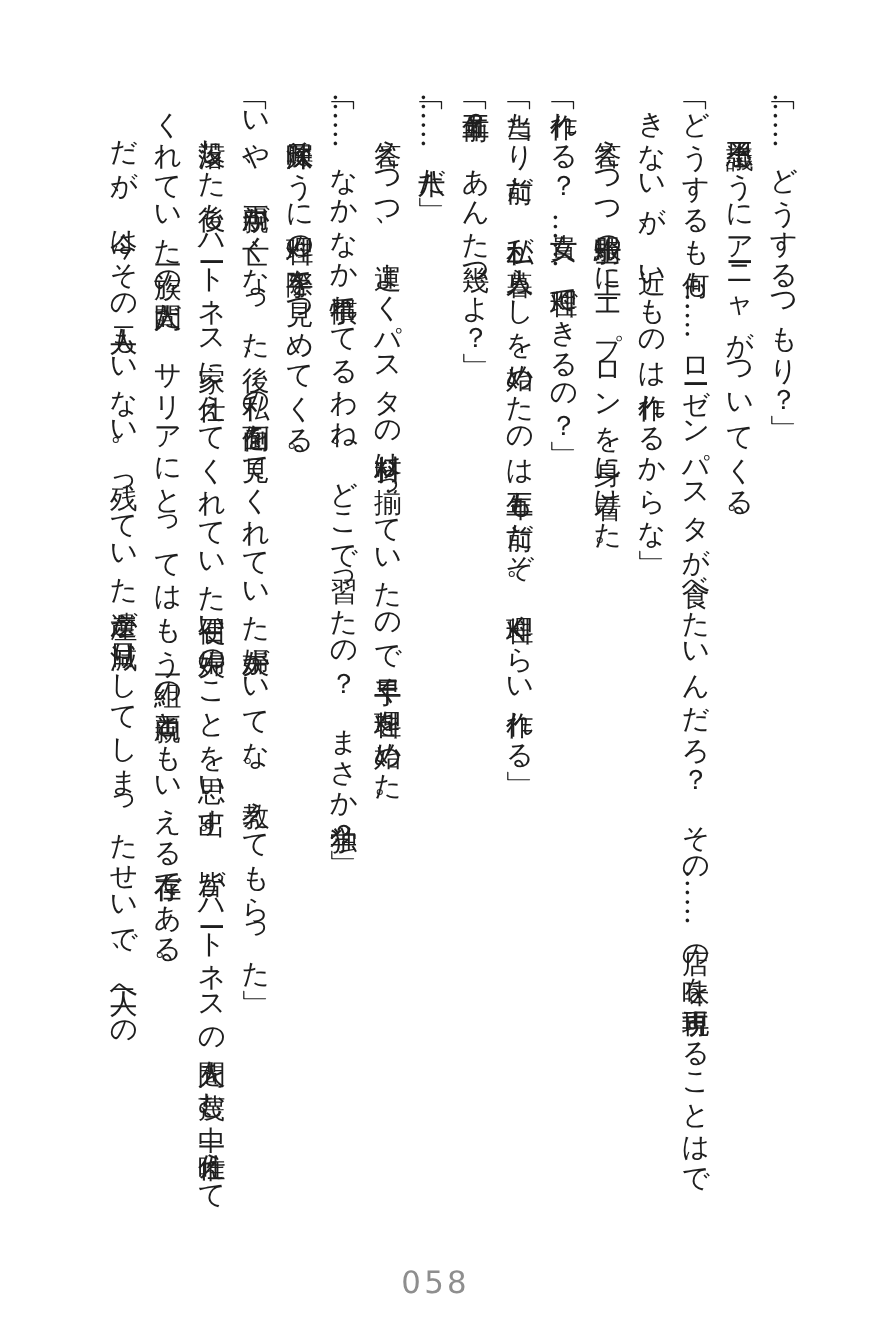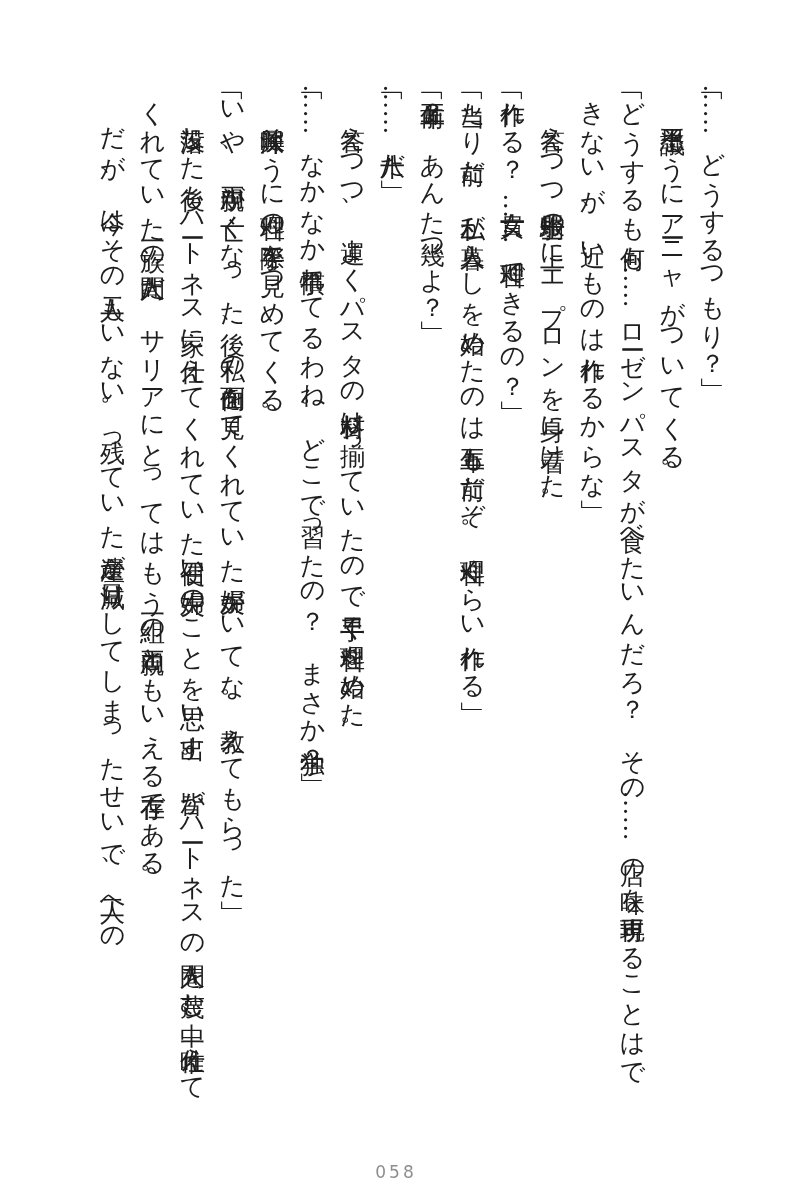--- a/index.html
+++ b/index.html
@@ -35,21 +35,21 @@
   .text-block p.indent {
     text-indent: 1em;
   }
   .page-number {
     position: absolute;
     bottom: 18px;
     left: 0;
     right: 0;
     text-align: center;
     font-family: "DejaVu Sans", "Liberation Sans", sans-serif;
-    font-size: 17px;
+    font-size: 28px;
     color: #8e8e8e;
     letter-spacing: 3px;
   }
 </style>
 </head>
 <body>
 
 <div class="page" style="background: rgb(255, 255, 255);">
   <div class="text-block" style="color: rgb(30, 30, 30);">
       <p>「……どうするつもり？」</p>

